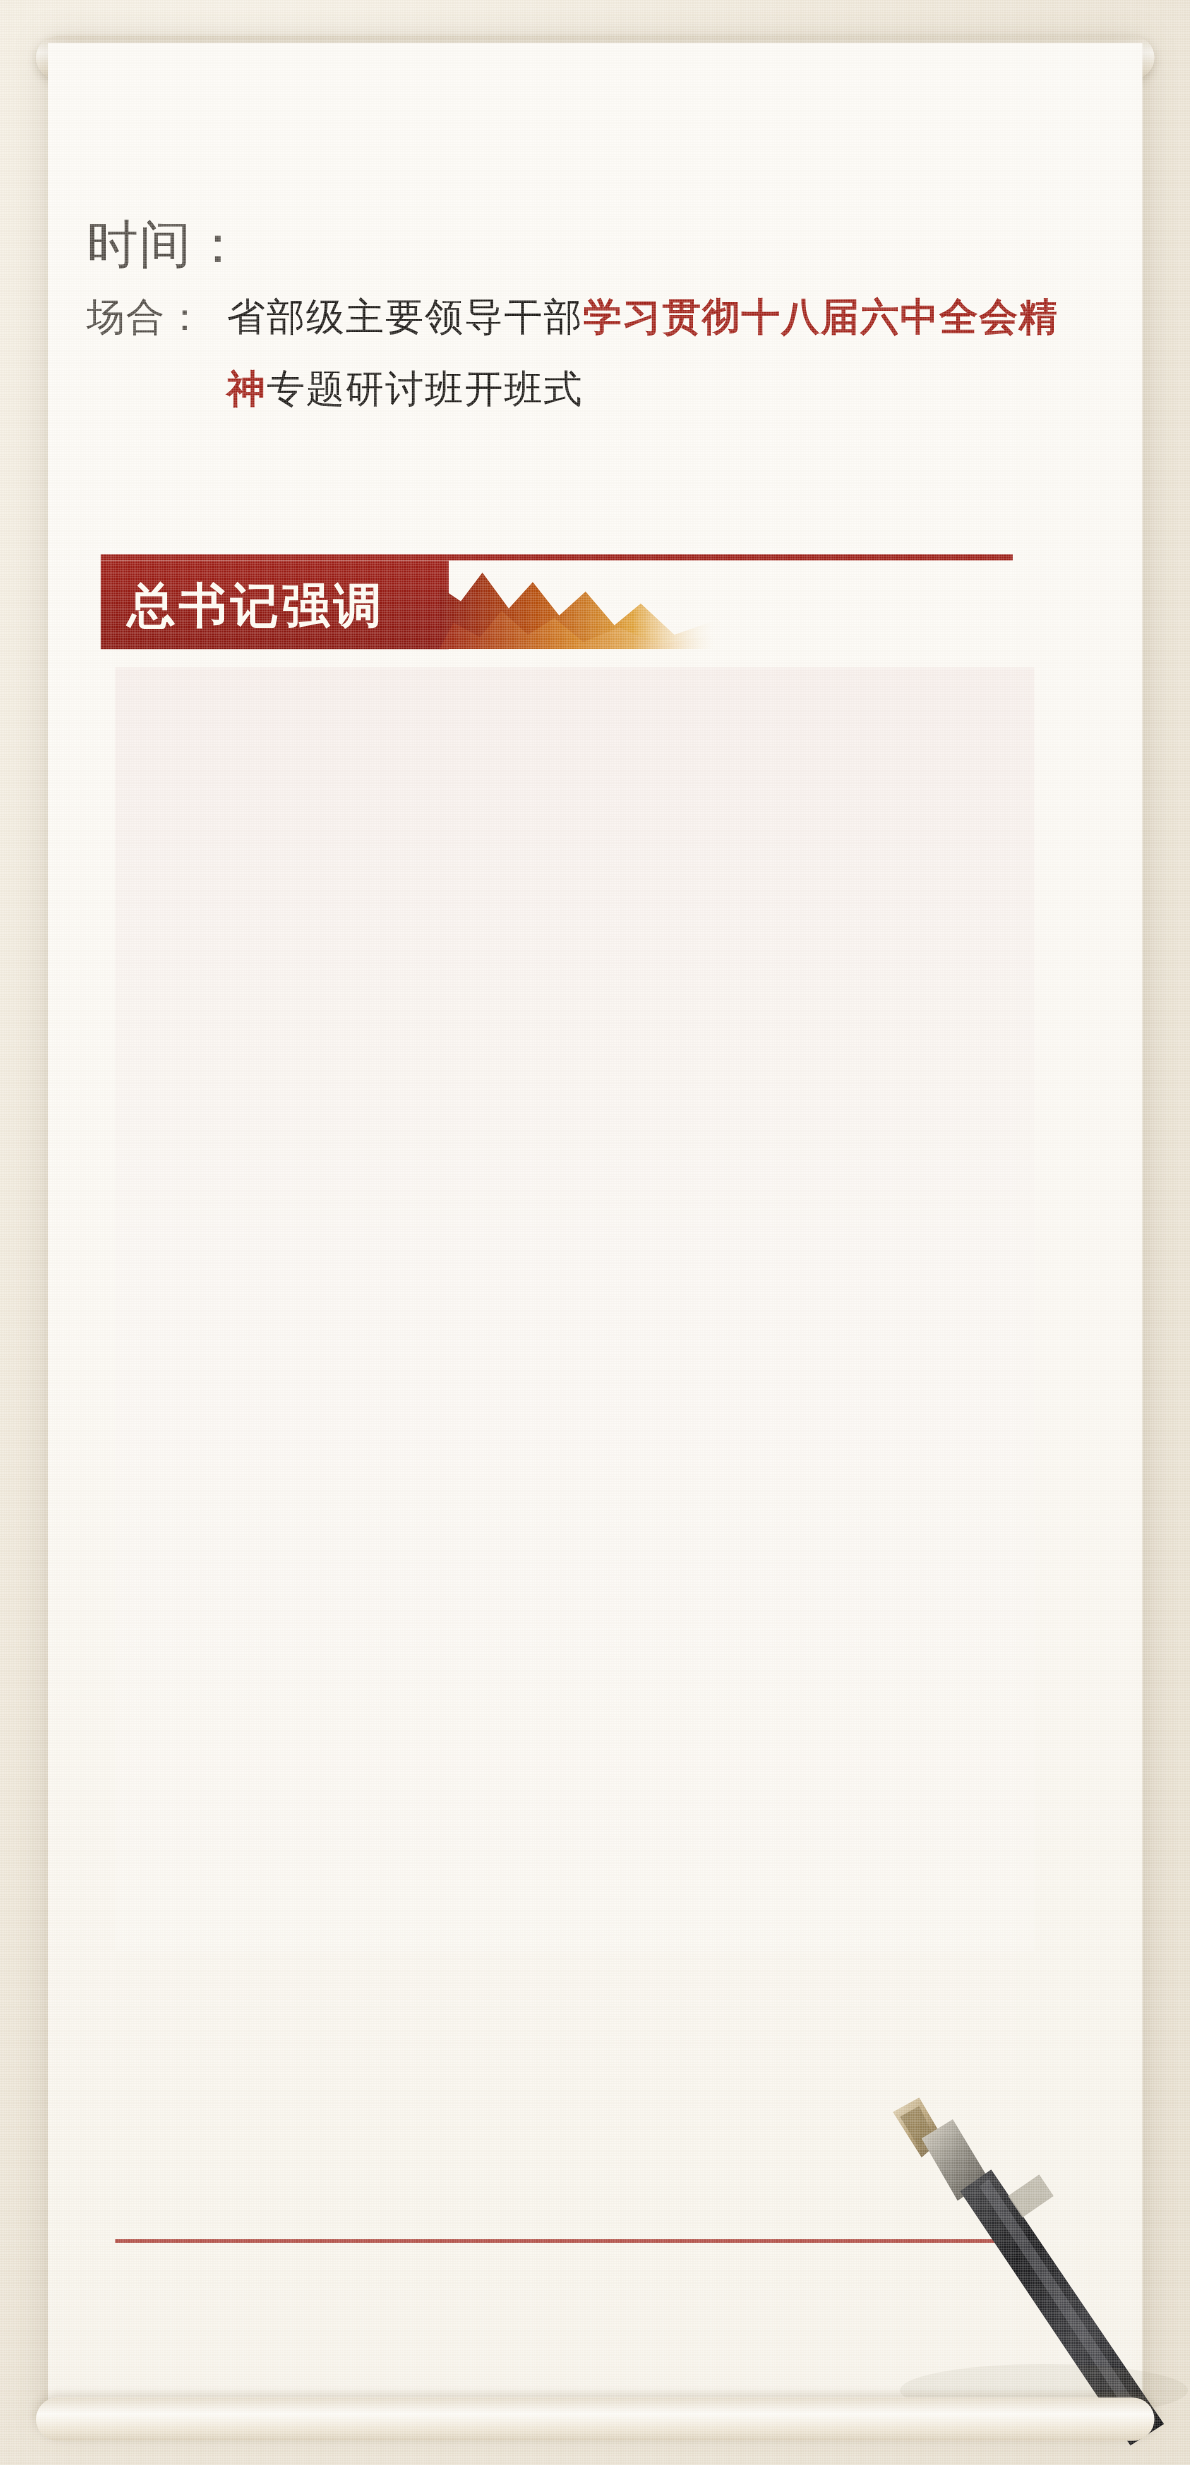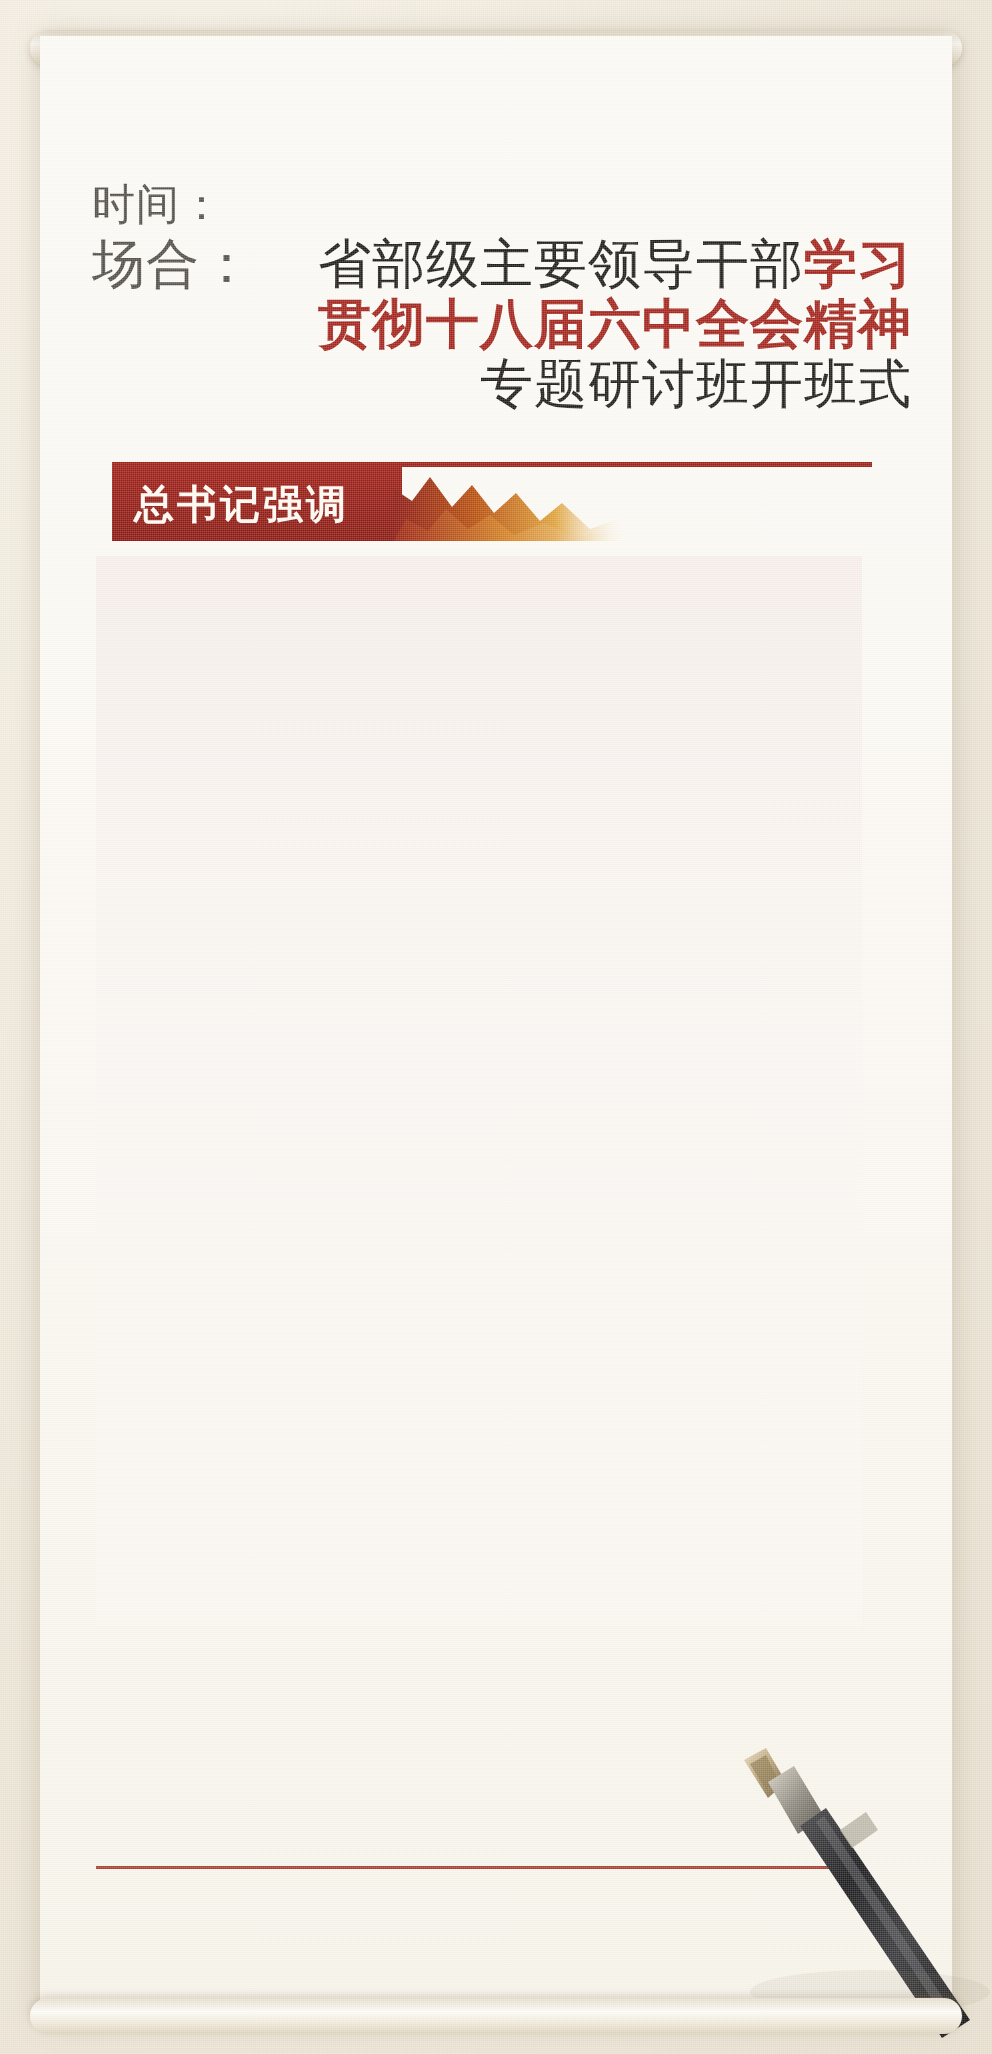--- a/index.html
+++ b/index.html
@@ -61,58 +61,57 @@
     width: 932px;
     height: 36px;
     border-radius: 18px;
     background: linear-gradient(180deg, #e6ddcc 0%, #fdfbf6 38%, #efe7d7 72%, #ddd2bd 100%);
     box-shadow: 0 -3px 7px rgba(120,100,70,.22);
   }
 
   
   .meta {
     position: absolute;
-    left: 92px;
+    left: 72px;
     top: 176px;
     width: 820px;
-    text-align: right;
   }
   .meta-row {
     display: flex;
     align-items: flex-start;
     font-size: 43px;
     line-height: 58px;
     letter-spacing: 1px;
     color: #2e2a26;
     white-space: nowrap;
   }
   .meta-label {
     color: #55504a;
     flex: 0 0 auto;
     margin-right: 6px;
   }
   .meta-value { color: #211e1b; }
   .meta-line2 {
-    font-size: 53px;
+    font-size: 32px;
     line-height: 60px;
     letter-spacing: 1px;
     color: #211e1b;
     display: flex;
     align-items: flex-start;
   }
   .meta-occasion-text {
     flex: 1 1 auto;
     margin-left: 12px;
   }
   .hl-red { color: #a3261d; font-weight: 700; }
 
   
   .banner-wrap {
     position: absolute;
-    left: 112px;
+    left: 84px;
     top: 462px;
     width: 760px;
     height: 86px;
   }
   .banner-topline {
     position: absolute;
     left: 0;
     top: 0;
     width: 760px;
     height: 5px;

